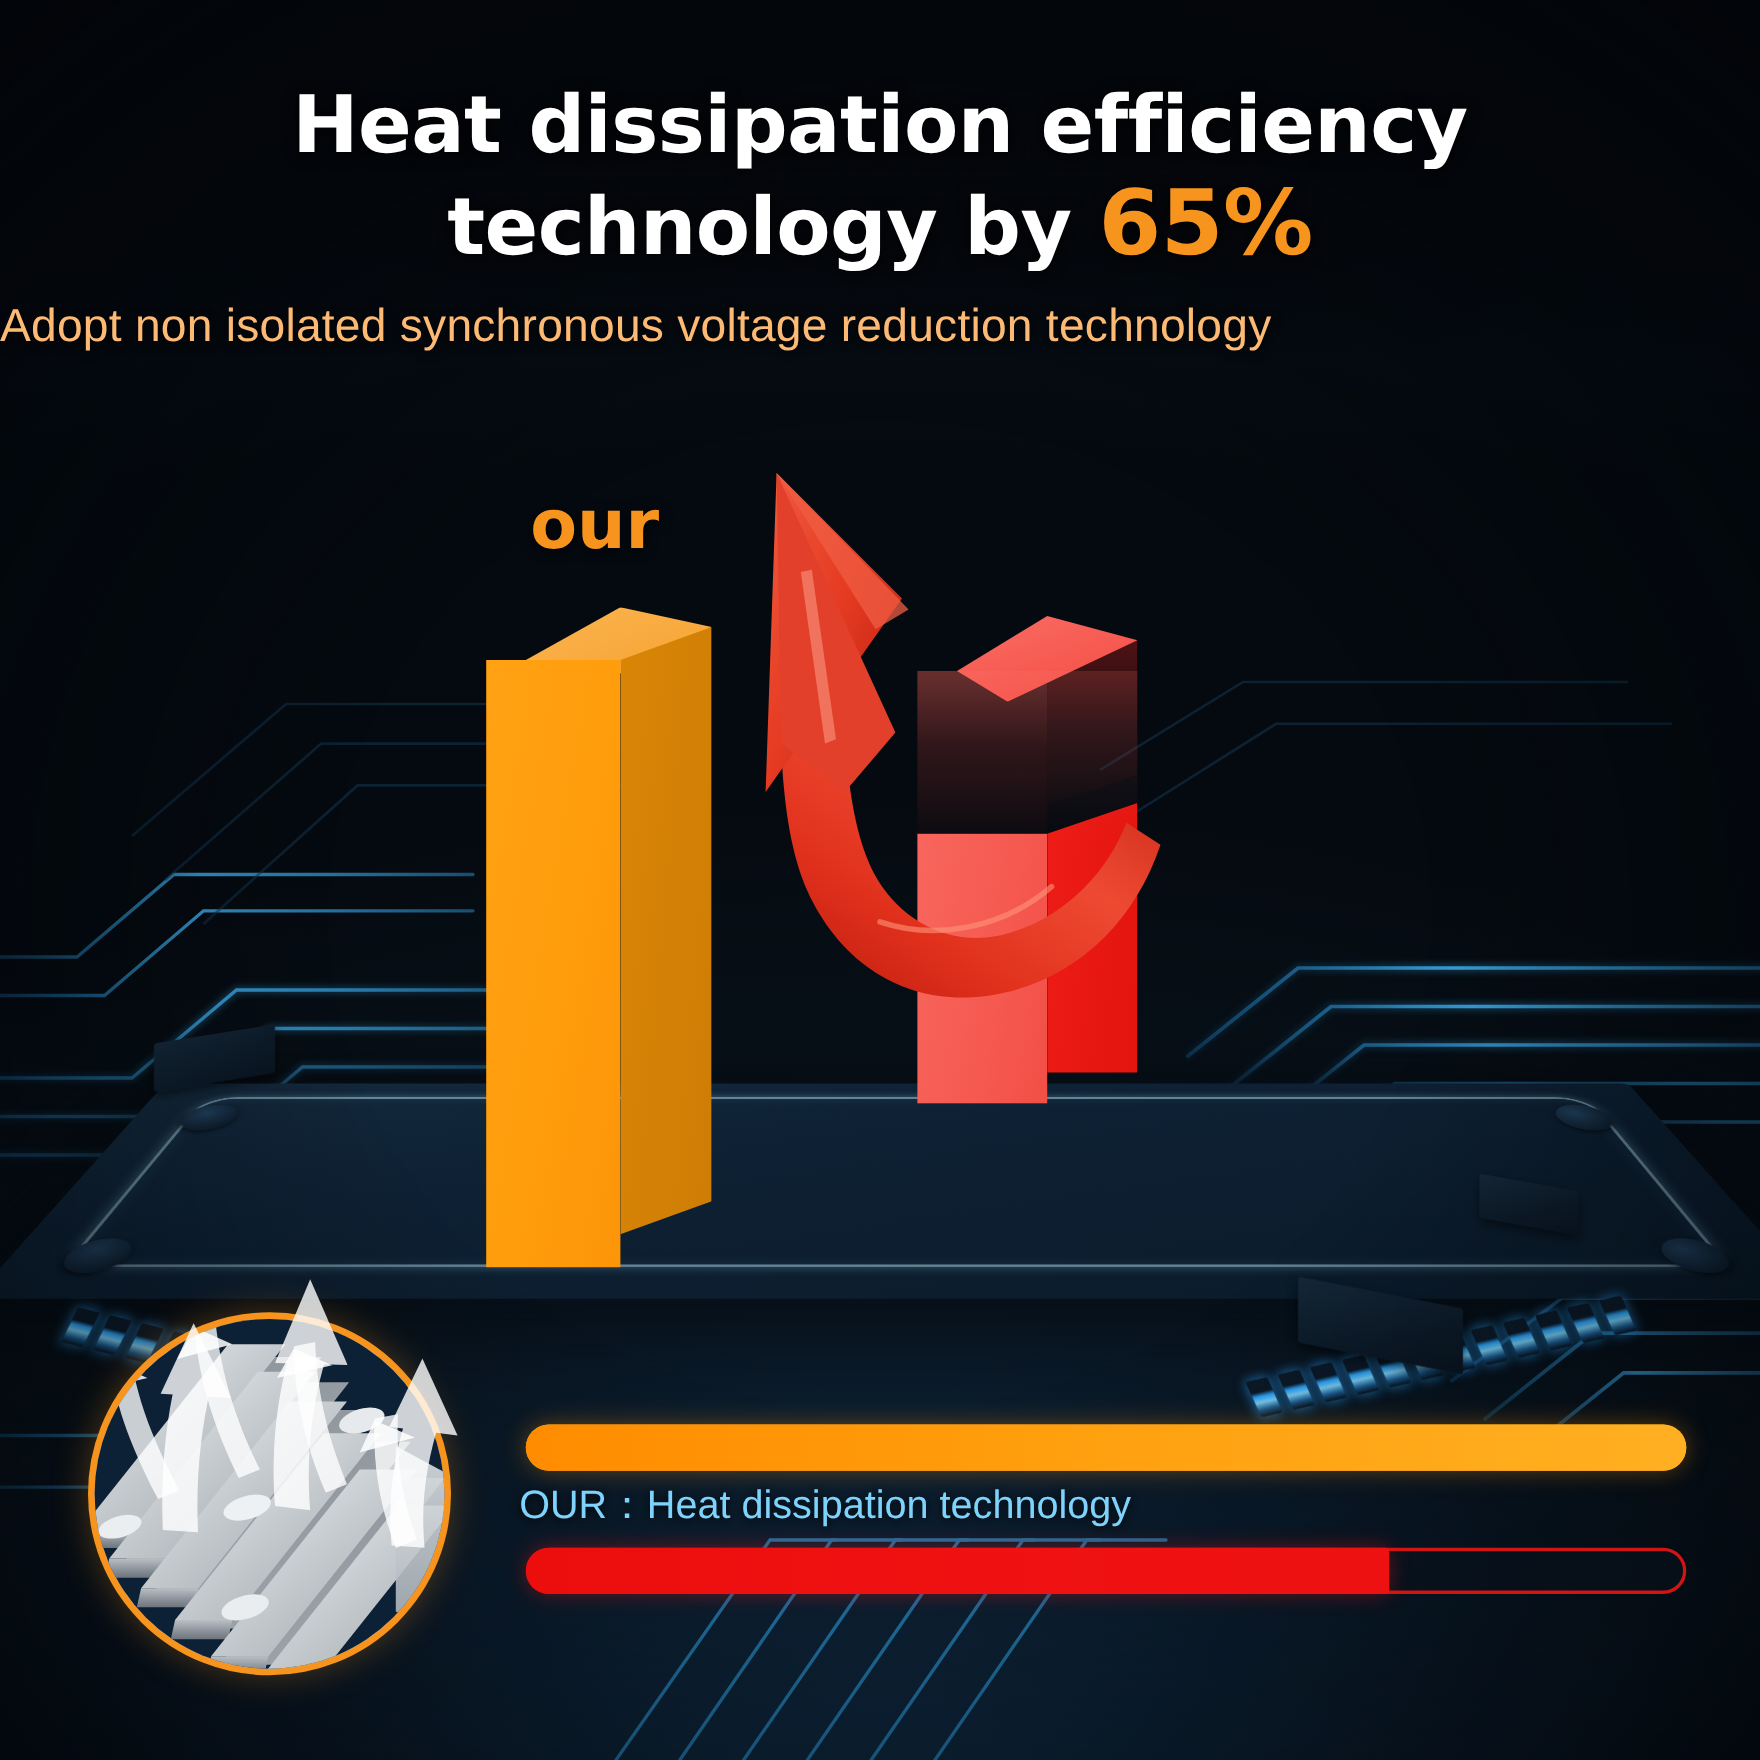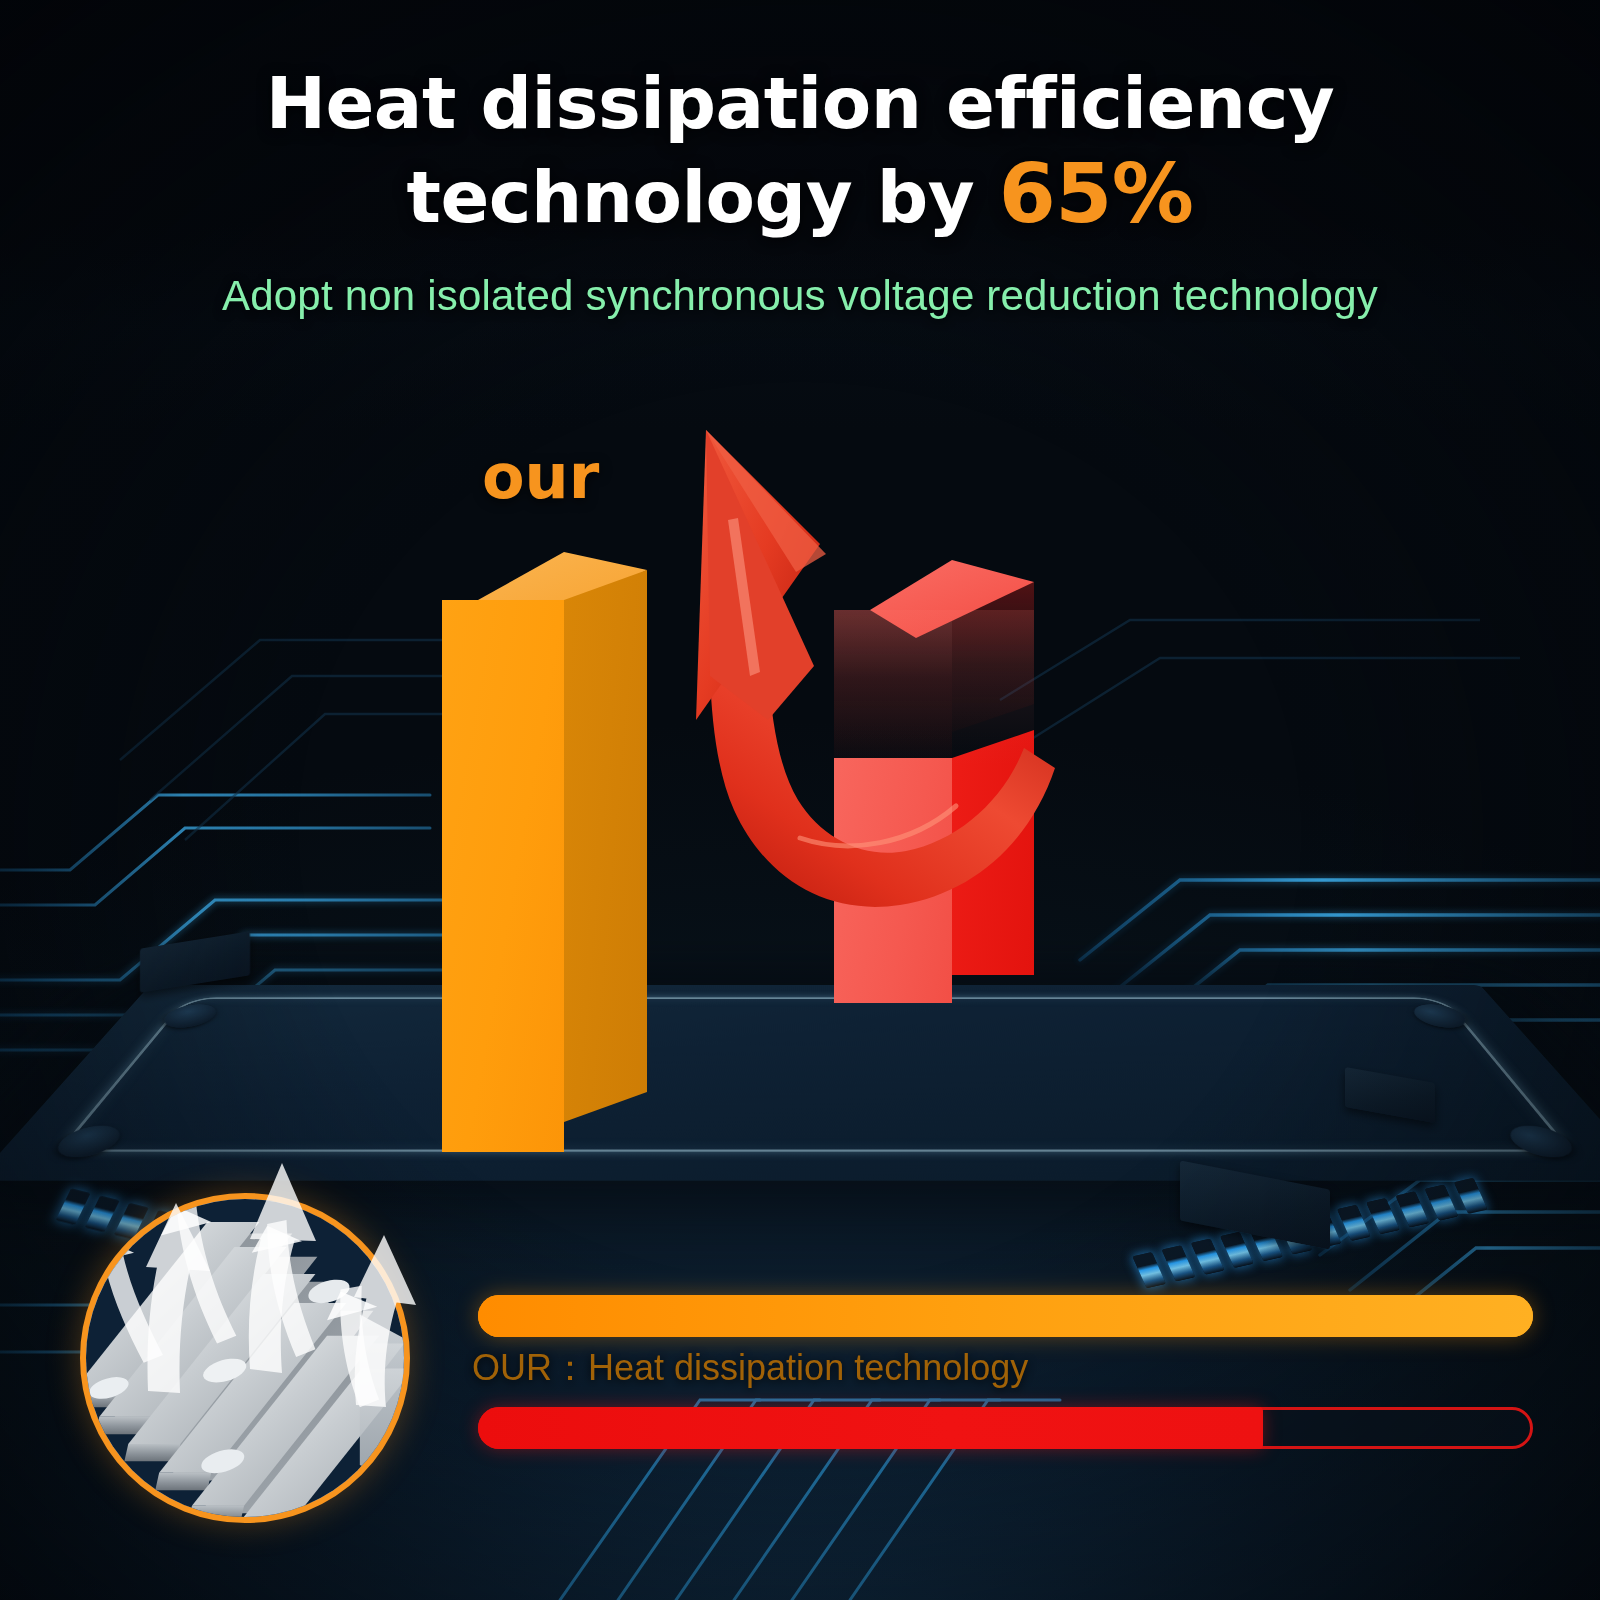--- a/index.html
+++ b/index.html
@@ -60,31 +60,31 @@
     background:linear-gradient(160deg,#16293a,#0d1c2a 60%,#0a1522);
     box-shadow:0 4px 10px rgba(0,0,0,.55);
   }
   .vignette{
     position:absolute; inset:0; pointer-events:none;
     background:radial-gradient(ellipse 78% 70% at 50% 52%, rgba(0,0,0,0) 40%, rgba(2,5,9,.55) 80%, rgba(2,4,8,.88) 100%);
   }
 
   
   .title{
-    position:absolute; left:0; right:0; top:61px;
+    position:absolute; left:0; right:0; top:71px;
     text-align:center; color:#ffffff;
     font-weight:700; font-size:72px; line-height:1.18;
     letter-spacing:-.5px;
     font-family:"DejaVu Sans","Liberation Sans",sans-serif;
     text-shadow:0 2px 14px rgba(0,0,0,.8);
   }
   .title .pct{ color:#F7941E; font-size:82px; }
   .subtitle{
     position:absolute; left:0; right:0; top:272px;
-    text-align:center; color:#86efac;
+    text-align:left; color:#fdba74;
     font-size:42px; font-weight:400; letter-spacing:.2px;
     font-family:"Liberation Sans",sans-serif;
     text-shadow:0 2px 10px rgba(0,0,0,.8);
   }
 
   
   .barlabel{
     position:absolute; font-size:62px; font-weight:700;
     font-family:"DejaVu Sans","Liberation Sans",sans-serif;
     text-shadow:0 2px 12px rgba(0,0,0,.75);
@@ -165,21 +165,21 @@
   #pbar-other-track{
     left:478px; top:1407px; width:1055px;
     border:3px solid #D41414; background:rgba(9,18,27,.55);
   }
   #pbar-other-fill{
     position:absolute; left:-3px; top:-3px; height:42px; border-radius:21px 4px 4px 21px;
     background:linear-gradient(90deg,#EC0D0D 0%,#F01212 60%,#EE1111 100%);
     box-shadow:0 0 18px rgba(235,20,20,.4);
   }
   .pcaption{
-    position:absolute; color:#a16207; font-size:36px; font-weight:400;
+    position:absolute; color:#7dd3fc; font-size:36px; font-weight:400;
     font-family:"Liberation Sans",sans-serif;
     text-shadow:0 2px 9px rgba(0,0,0,.85);
     white-space:nowrap;
   }
   #cap-our  { left:472px; top:1344px; }
   #cap-other{ left:472px; top:1456px; }
 
   
   .inset{
     position:absolute; left:80px; top:1193px; width:330px; height:330px;

